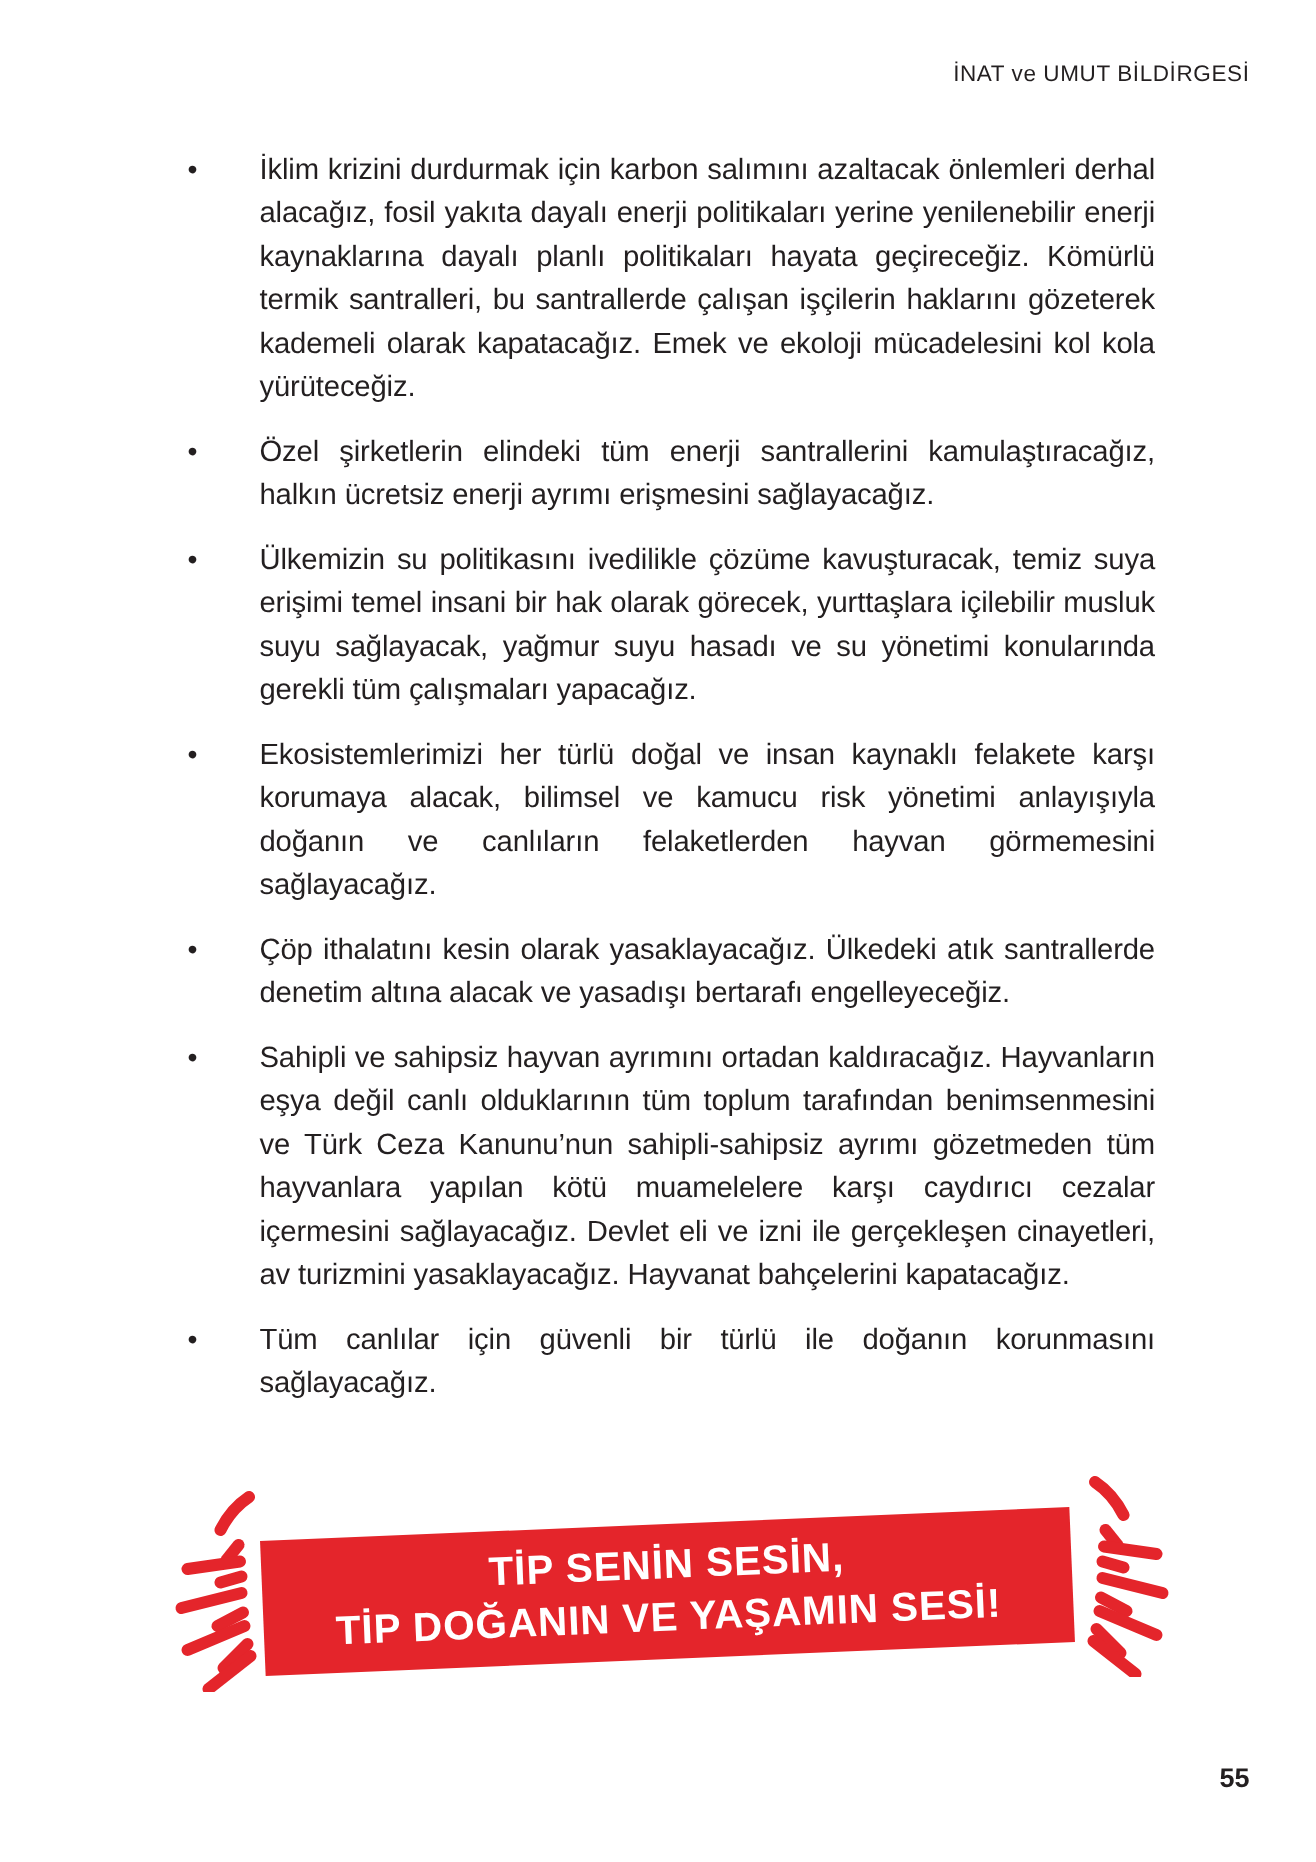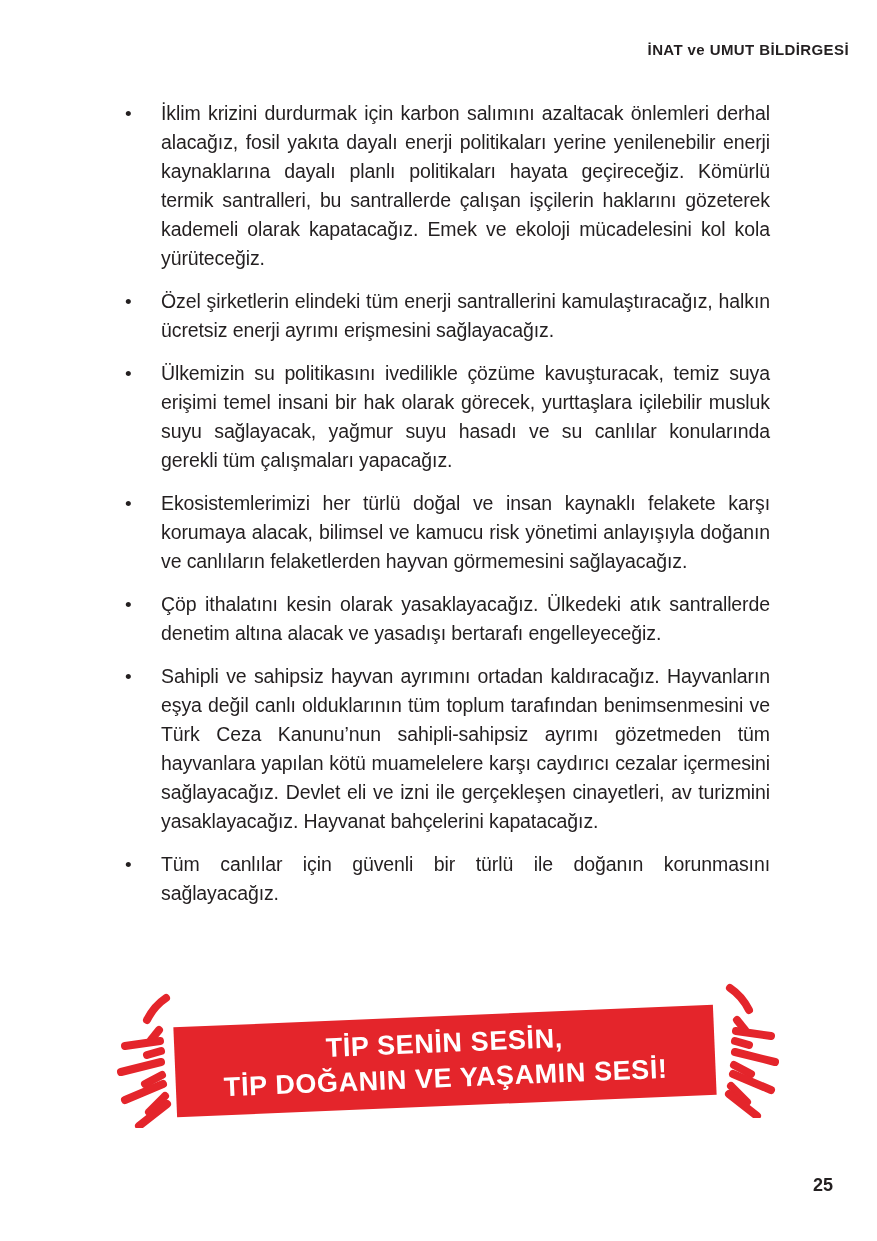--- a/index.html
+++ b/index.html
@@ -7,23 +7,23 @@
     position: relative;
     width: 877px;
     height: 1241px;
     background: #ffffff;
     font-family: "Liberation Sans", sans-serif;
     overflow: hidden;
   }
   .doc-header {
     position: absolute;
     top: 41px;
-    right: 28px;
+    right: 44px;
     font-size: 15px;
-    font-weight: bold;
+    font-weight: normal;
     color: #231F20;
     letter-spacing: 0.4px;
     white-space: nowrap;
   }
   .content {
     position: absolute;
     top: 99px;
     left: 125px;
     width: 645px;
   }
@@ -35,20 +35,21 @@
     line-height: 29px;
     color: #231F20;
   }
   .bullet-text {
     flex: 1;
     font-size: 19.5px;
     line-height: 29px;
     color: #231F20;
     text-align: justify;
     letter-spacing: -0.1px;
+    margin-left: 12px;
   }
   .banner-section {
     position: absolute;
     left: 0;
     top: 980px;
     width: 877px;
     height: 165px;
   }
   .burst { position: absolute; width: 68px; height: 136px; }
   .burst-left  { left: 116px; top: 12px; }
@@ -98,21 +99,21 @@
       <span class="bullet-text">İklim krizini durdurmak için karbon salımını azaltacak önlemleri derhal alacağız, fosil yakıta dayalı enerji politikaları yerine yenilenebilir enerji kaynaklarına dayalı planlı politikaları hayata geçireceğiz. Kömürlü termik santralleri, bu santrallerde çalışan işçilerin haklarını gözeterek kademeli olarak kapatacağız. Emek ve ekoloji mücadelesini kol kola yürüteceğiz.</span>
     </div>
 
     <div class="bullet-item">
       <span class="bullet-marker">•</span>
       <span class="bullet-text">Özel şirketlerin elindeki tüm enerji santrallerini kamulaştıracağız, halkın ücretsiz enerji ayrımı erişmesini sağlayacağız.</span>
     </div>
 
     <div class="bullet-item">
       <span class="bullet-marker">•</span>
-      <span class="bullet-text">Ülkemizin su politikasını ivedilikle çözüme kavuşturacak, temiz suya erişimi temel insani bir hak olarak görecek, yurttaşlara içilebilir musluk suyu sağlayacak, yağmur suyu hasadı ve su canlılar konularında gerekli tüm çalışmaları yapacağız.</span>
+      <span class="bullet-text">Ülkemizin su politikasını ivedilikle çözüme kavuşturacak, temiz suya erişimi temel insani bir hak olarak görecek, yurttaşlara içilebilir musluk suyu sağlayacak, yağmur suyu hasadı ve su yönetimi konularında gerekli tüm çalışmaları yapacağız.</span>
     </div>
 
     <div class="bullet-item">
       <span class="bullet-marker">•</span>
       <span class="bullet-text">Ekosistemlerimizi her türlü doğal ve insan kaynaklı felakete karşı korumaya alacak, bilimsel ve kamucu risk yönetimi anlayışıyla doğanın ve canlıların felaketlerden hayvan görmemesini sağlayacağız.</span>
     </div>
 
     <div class="bullet-item">
       <span class="bullet-marker">•</span>
       <span class="bullet-text">Çöp ithalatını kesin olarak yasaklayacağız. Ülkedeki atık santrallerde denetim altına alacak ve yasadışı bertarafı engelleyeceğiz.</span>
@@ -160,15 +161,15 @@
         <path d="M5 80 L45 70"></path>
         <path d="M29 92 L46 83"></path>
         <path d="M9 108 L47 92"></path>
         <path d="M33 120 L49 104"></path>
         <path d="M23 134 L51 112"></path>
       </g>
     </svg>
 
   </div>
 
-  <div class="page-number">25</div>
+  <div class="page-number">55</div>
 
 </div>
 
 </body></html>

